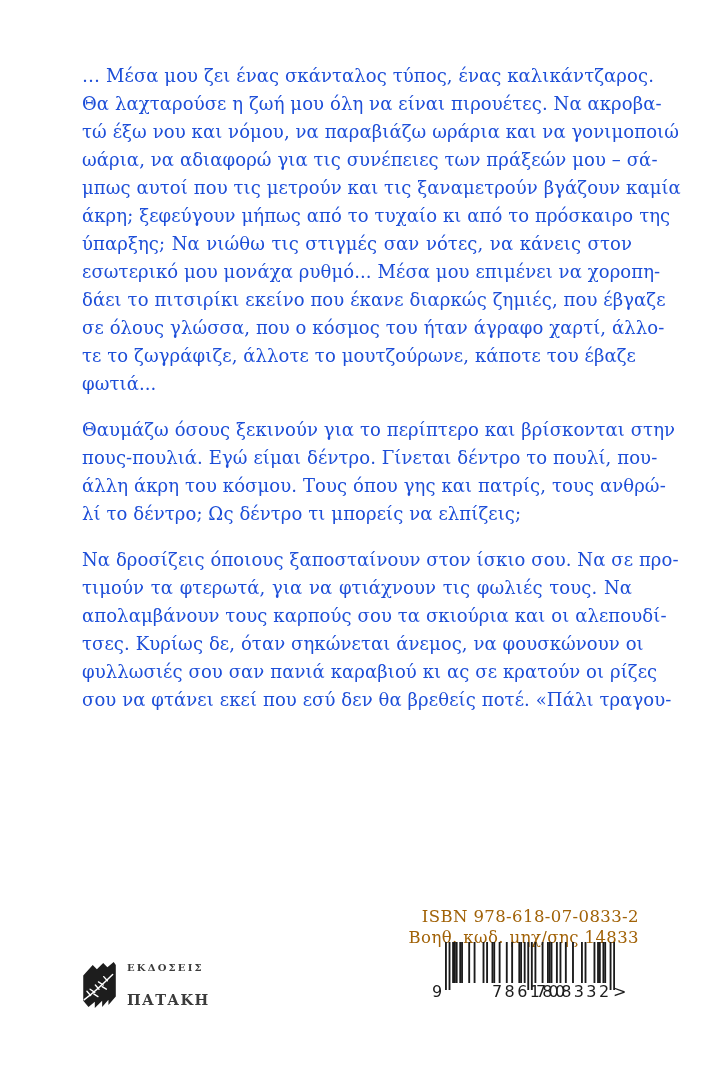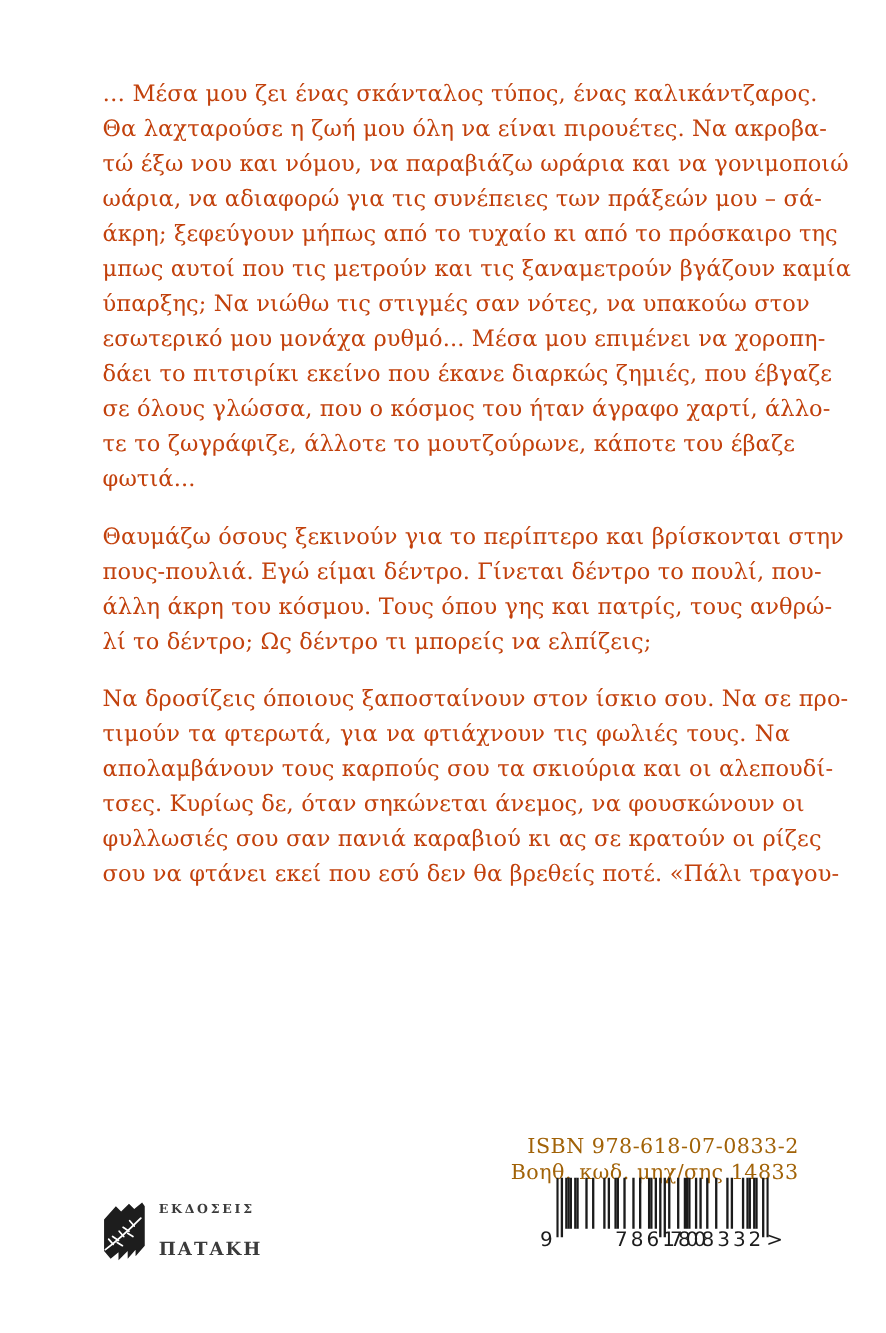--- a/index.html
+++ b/index.html
@@ -2,21 +2,21 @@
 <html><head>
 <meta charset="utf-8">
 <style>
   html,body{margin:0;padding:0;}
   body{width:709px;height:1066px;background:#ffffff;overflow:hidden;
        font-family:"DejaVu Serif","Liberation Serif",serif;}
   .page{position:relative;width:709px;height:1066px;background:#ffffff;color:#2d2d2d;}
 
   
   .text-block{position:absolute;left:82px;top:62px;width:550px;
-              font-size:18px;line-height:28px;color:#c2410c;
+              font-size:18px;line-height:28px;color:#1d4ed8;
               letter-spacing:0.1px;}
   .paragraph{margin:0 0 18px 0;}
   .line{white-space:nowrap;text-align:justify;text-align-last:justify;}
   .line.last{text-align-last:left;}
 
   
   .publisher{position:absolute;left:78px;top:960px;display:flex;align-items:center;}
   .publisher .logo-icon{width:42px;height:50px;}
   .publisher .logo-text{margin-left:7px;color:#3b3b3b;font-weight:bold;line-height:1;}
   .publisher .logo-text .l1{font-size:10px;letter-spacing:2.2px;margin-bottom:20px;}
@@ -40,23 +40,23 @@
 <body>
 
 <div class="page">
 
   <div class="text-block">
       <div class="paragraph">
         <div class="line">… Μέσα μου ζει ένας σκάνταλος τύπος, ένας καλικάντζαρος.</div>
         <div class="line">Θα λαχταρούσε η ζωή μου όλη να είναι πιρουέτες. Να ακροβα-</div>
         <div class="line">τώ έξω νου και νόμου, να παραβιάζω ωράρια και να γονιμοποιώ</div>
         <div class="line">ωάρια, να αδιαφορώ για τις συνέπειες των πράξεών μου – σά-</div>
+        <div class="line">μπως αυτοί που τις μετρούν και τις ξαναμετρούν βγάζουν καμία</div>
         <div class="line">άκρη; ξεφεύγουν μήπως από το τυχαίο κι από το πρόσκαιρο της</div>
-        <div class="line">μπως αυτοί που τις μετρούν και τις ξαναμετρούν βγάζουν καμία</div>
-        <div class="line">ύπαρξης; Να νιώθω τις στιγμές σαν νότες, να υπακούω στον</div>
+        <div class="line">ύπαρξης; Να νιώθω τις στιγμές σαν νότες, να κάνεις στον</div>
         <div class="line">εσωτερικό μου μονάχα ρυθμό... Μέσα μου επιμένει να χοροπη-</div>
         <div class="line">δάει το πιτσιρίκι εκείνο που έκανε διαρκώς ζημιές, που έβγαζε</div>
         <div class="line">σε όλους γλώσσα, που ο κόσμος του ήταν άγραφο χαρτί, άλλο-</div>
         <div class="line">τε το ζωγράφιζε, άλλοτε το μουτζούρωνε, κάποτε του έβαζε</div>
         <div class="line last">φωτιά...</div>
       </div>
       <div class="paragraph">
         <div class="line">Θαυμάζω όσους ξεκινούν για το περίπτερο και βρίσκονται στην</div>
         <div class="line">πους-πουλιά. Εγώ είμαι δέντρο. Γίνεται δέντρο το πουλί, που-</div>
         <div class="line">άλλη άκρη του κόσμου. Τους όπου γης και πατρίς, τους ανθρώ-</div>

